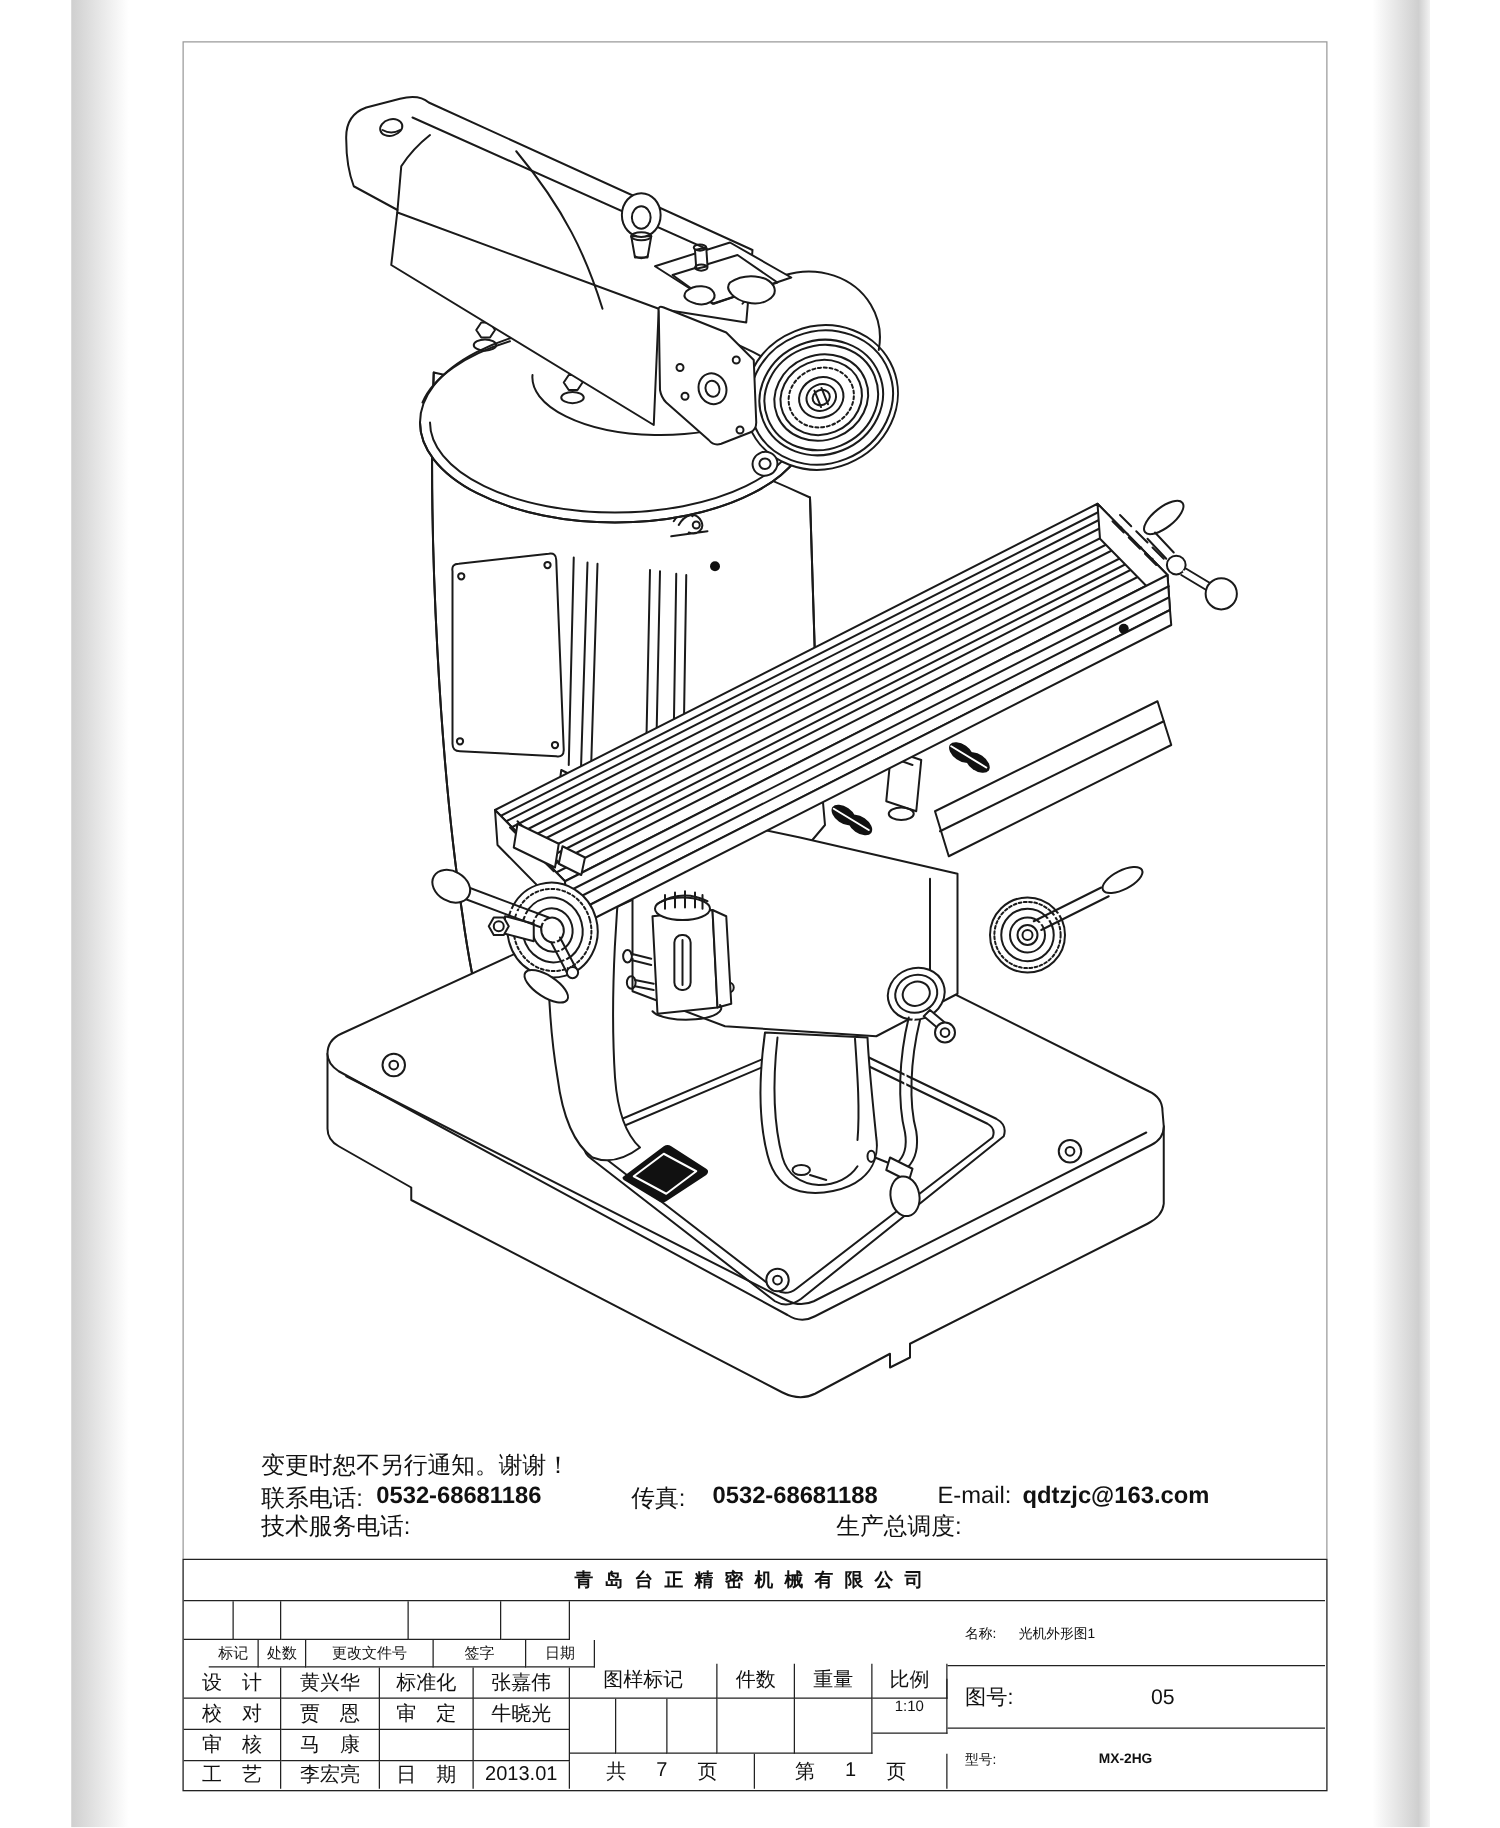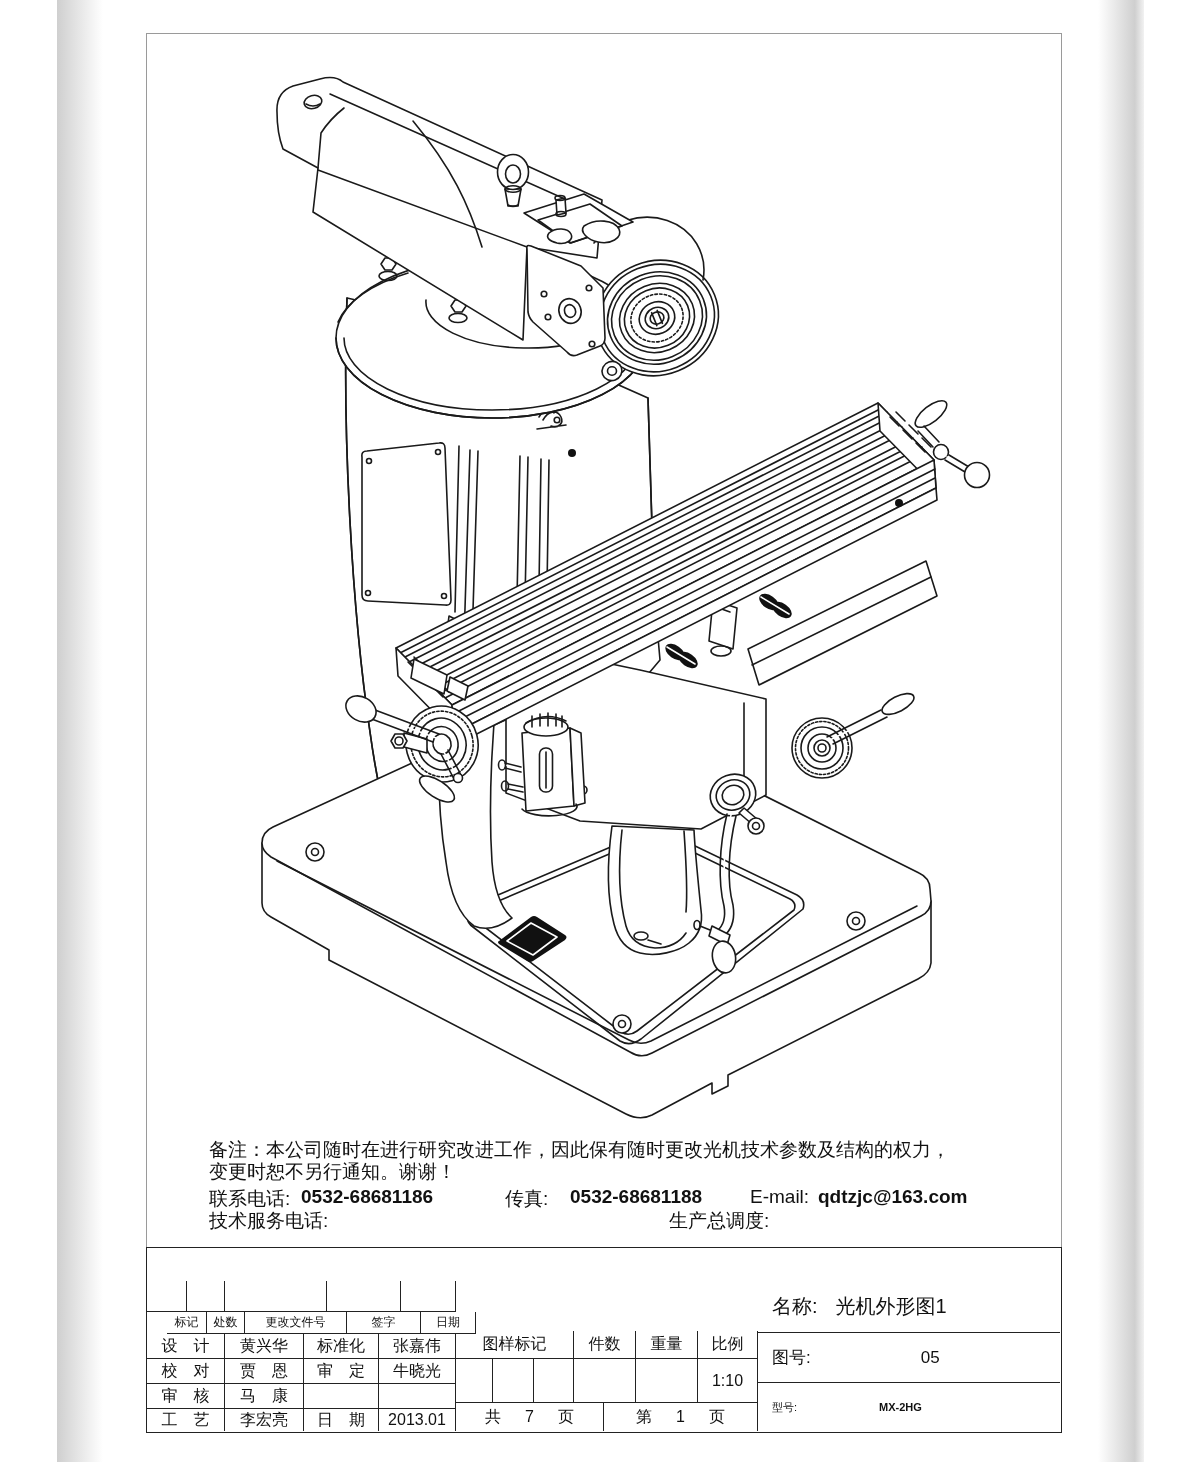--- a/index.html
+++ b/index.html
@@ -270,34 +270,34 @@
       <circle cx="822" cy="748" r="14" stroke-width="1.3"></circle>
       <circle cx="822" cy="748" r="8" stroke-width="1.3"></circle>
       <circle class="w" cx="822" cy="748" r="4" stroke-width="1.3"></circle>
       <path class="wl" d="M 830,740 L 884,713" stroke-width="8"></path>
       <path d="M 827,737 L 881,710 M 833,744 L 887,717" stroke-width="1.5"></path>
       <ellipse class="w" cx="898" cy="704" rx="17.5" ry="7.5" transform="rotate(-27 898 704)" stroke-width="1.8"></ellipse>
     </g>
   </svg>
 
   <div class="notes">
-    <span style="left:63px;top:3px">备注：本公司随时在进行研究改进工作，因此保有随时更改光机技术参数及结构的权力，</span>
     <span style="left:63px;top:25px">变更时恕不另行通知。谢谢！</span>
     <span style="left:63px;top:52px">联系电话:</span>
     <span style="left:155px;top:52px" class="bold">0532-68681186</span>
     <span style="left:359px;top:52px">传真:</span>
     <span style="left:424px;top:52px" class="bold">0532-68681188</span>
     <span style="left:604px;top:52px">E-mail:</span>
     <span style="left:672px;top:52px" class="bold">qdtzjc@163.com</span>
     <span style="left:63px;top:74px">技术服务电话:</span>
     <span style="left:523px;top:74px">生产总调度:</span>
   </div>
 
   <div class="tblock">
 
+    <div class="c bb company" style="left:0;top:0;width:913px;height:33px">青岛台正精密机械有限公司</div>
 
     <div class="c br bb" style="left:0;top:33px;width:40px;height:31px"></div>
     <div class="c br bb" style="left:40px;top:33px;width:38px;height:31px"></div>
     <div class="c br bb" style="left:78px;top:33px;width:102px;height:31px"></div>
     <div class="c br bb" style="left:180px;top:33px;width:74px;height:31px"></div>
     <div class="c br bb" style="left:254px;top:33px;width:55px;height:31px"></div>
 
     <div class="c br bb small" style="left:0;top:64px;width:40px;height:22px">标记</div>
     <div class="c br bb small" style="left:40px;top:64px;width:38px;height:22px">处数</div>
     <div class="c br bb small" style="left:78px;top:64px;width:102px;height:22px">更改文件号</div>
@@ -327,34 +327,34 @@
     <div class="c br bb" style="left:309px;top:83px;width:118px;height:28px">图样标记</div>
     <div class="c br bb" style="left:427px;top:83px;width:62px;height:28px">件数</div>
     <div class="c br bb" style="left:489px;top:83px;width:62px;height:28px">重量</div>
     <div class="c br bb" style="left:551px;top:83px;width:60px;height:28px">比例</div>
 
     <div class="c br bb" style="left:309px;top:111px;width:37px;height:44px"></div>
     <div class="c br bb" style="left:346px;top:111px;width:41px;height:44px"></div>
     <div class="c br bb" style="left:387px;top:111px;width:40px;height:44px"></div>
     <div class="c br bb" style="left:427px;top:111px;width:62px;height:44px"></div>
     <div class="c br bb" style="left:489px;top:111px;width:62px;height:44px"></div>
-    <div class="c br bb" style="left:551px;top:111px;width:60px;height:44px;font-size:16px">1:10</div>
+    <div class="c br bb" style="left:551px;top:95px;width:60px;height:44px;font-size:12px">1:10</div>
 
     <div class="c br" style="left:309px;top:155px;width:148px;height:28px;gap:24px">
       <span>共</span>
       <span>7</span>
       <span>页</span>
     </div>
     <div class="c br" style="left:457px;top:155px;width:154px;height:28px;gap:24px">
       <span>第</span>
       <span>1</span>
       <span>页</span>
     </div>
 
-    <div class="c bb left-just" style="left:611px;top:33px;width:302px;height:52px;padding-left:14px;font-size:20px;gap:18px">
+    <div class="c bb left-just" style="left:611px;top:33px;width:302px;height:52px;padding-left:14px;font-size:11px;gap:18px">
       <span>名称:</span>
       <span>光机外形图1</span>
     </div>
     <div class="c bb left-just" style="left:611px;top:85px;width:302px;height:50px;padding-left:14px;font-size:17px">
       <span>图号:</span>
       <span style="margin-left:110px">05</span>
     </div>
     <div class="c left-just" style="left:611px;top:135px;width:302px;height:48px;padding-left:14px;font-size:11px">
       <span>型号:</span>
       <span class="bold" style="margin-left:82px">MX-2HG</span>

